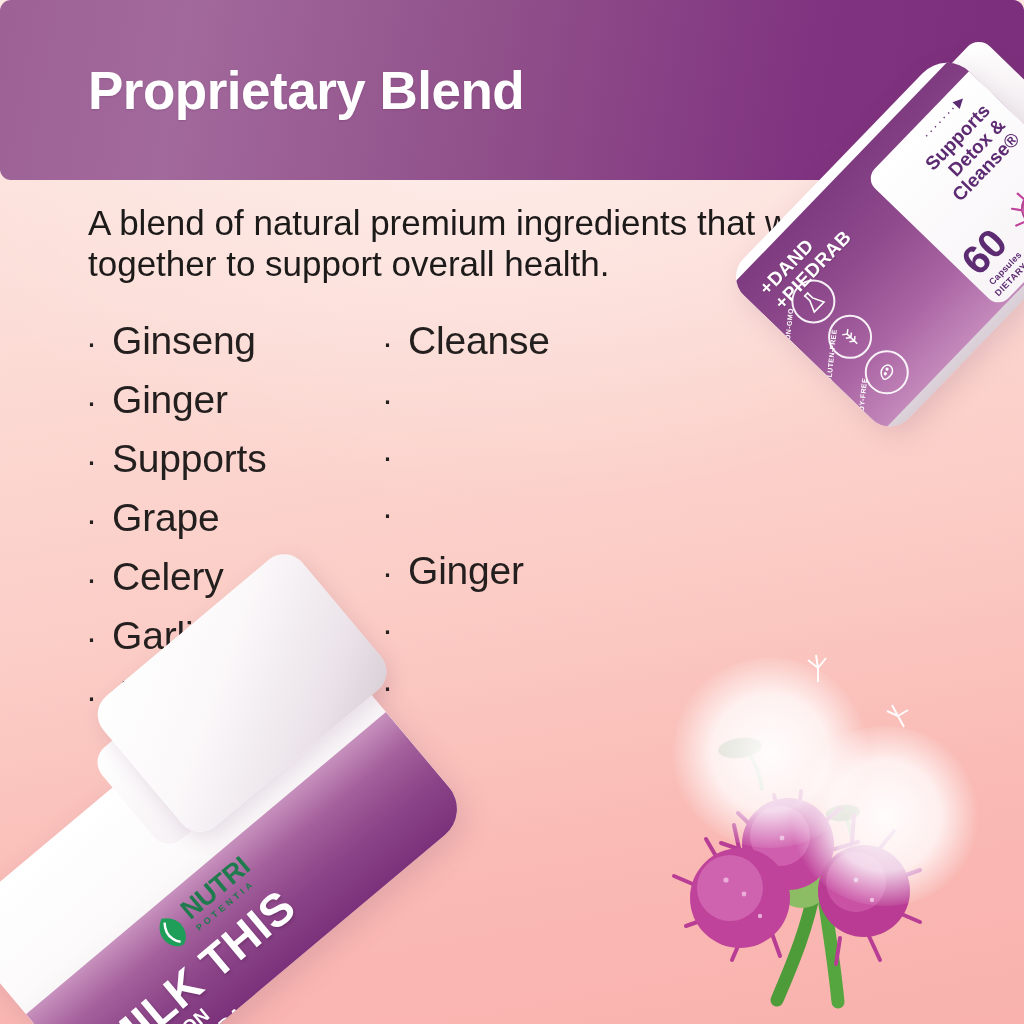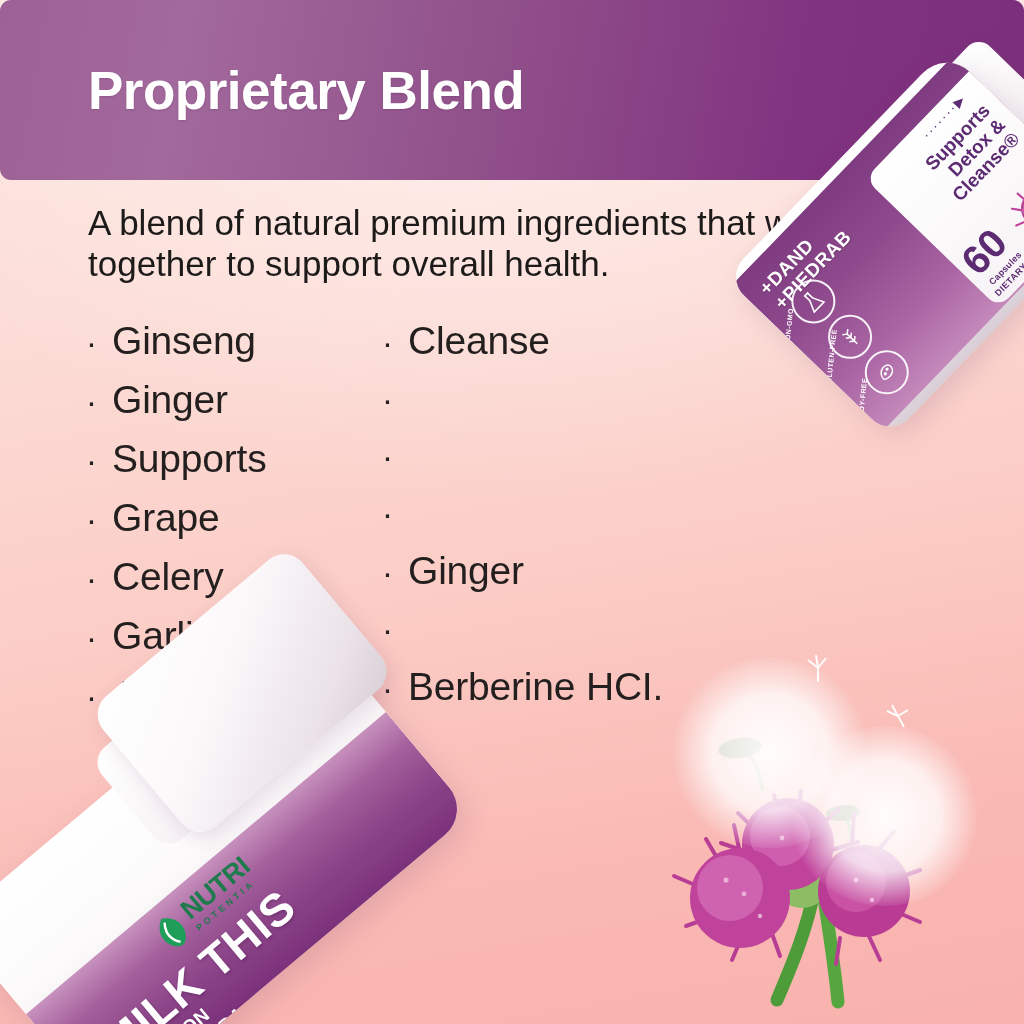--- a/index.html
+++ b/index.html
@@ -255,21 +255,20 @@
         </div>
       <div class="li">
           <span class="dot">·</span>
           <span class="txt">Ginger</span>
         </div>
       <div class="li">
           <span class="dot">·</span>
         </div>
       <div class="li">
           <span class="dot">·</span>
-          <span class="txt">Berberine HCI.</span>
         </div>
     </div>
   </div>
 
   <div class="bottle-tr">
     <div class="cap"></div>
     <div class="body">
       <div class="wrap">
         <div class="wrap-white"></div>
 

